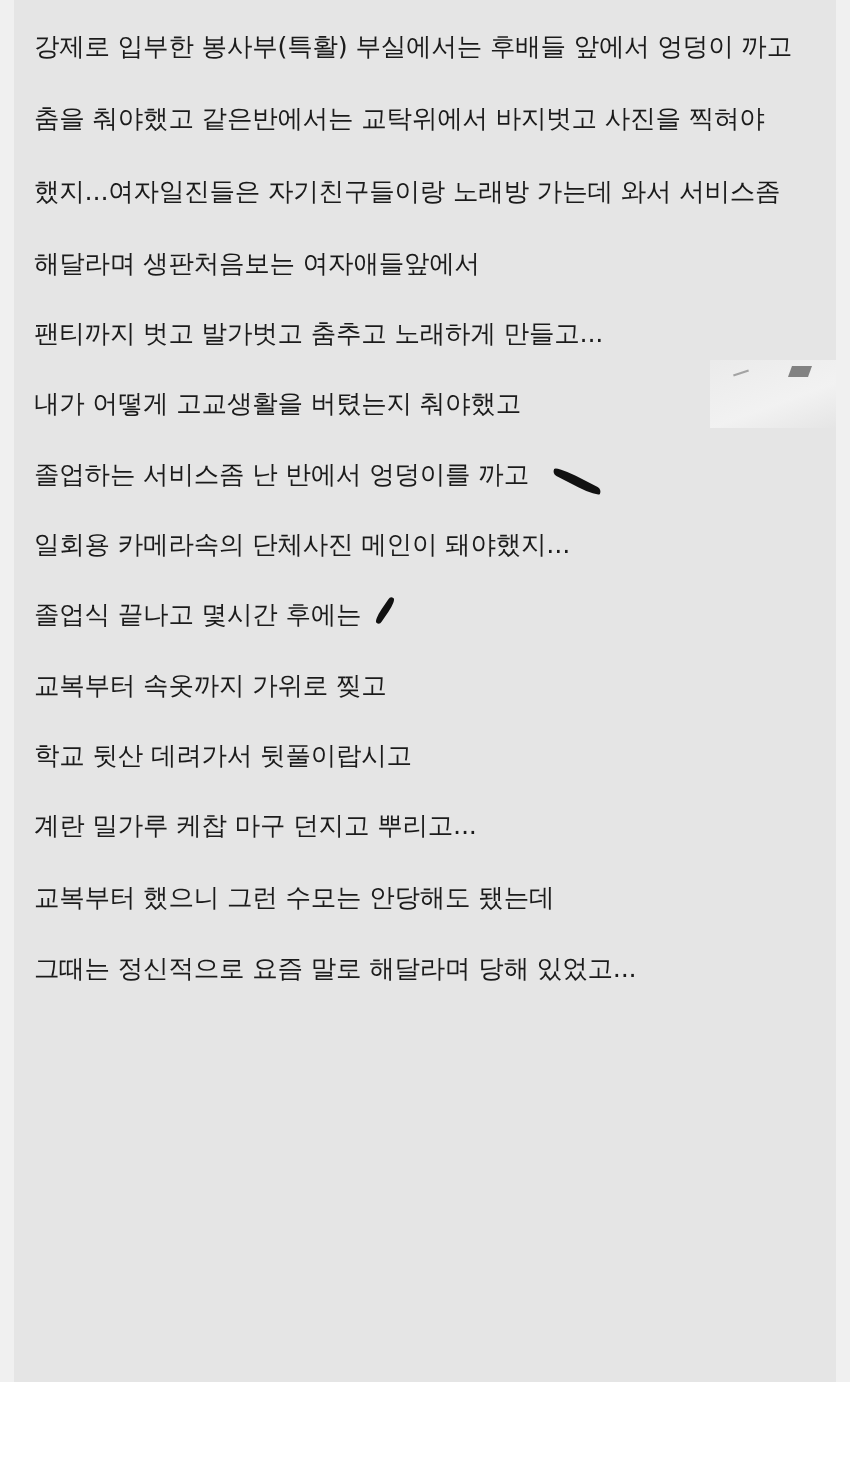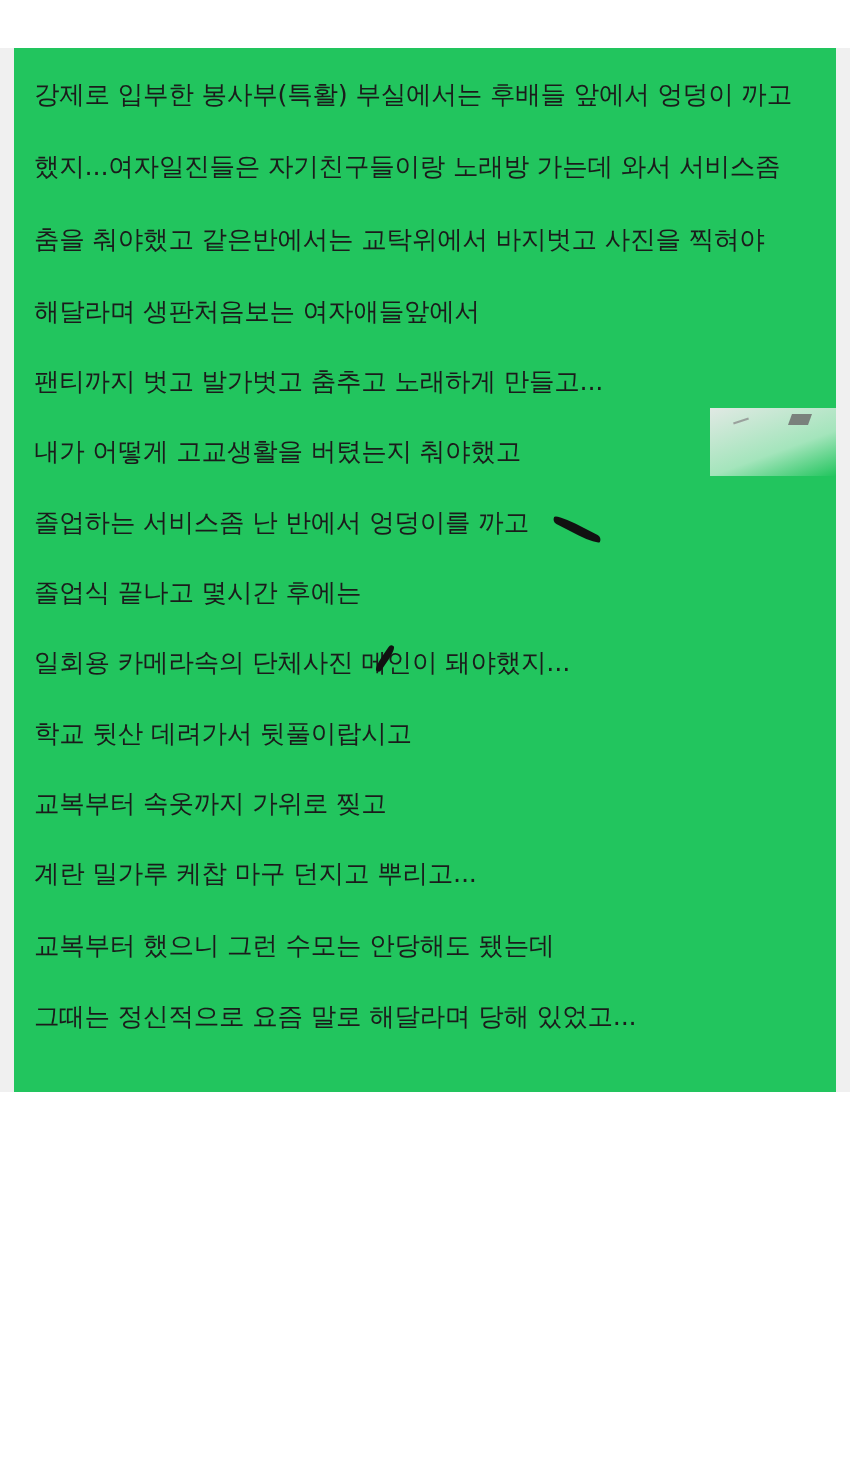--- a/index.html
+++ b/index.html
@@ -11,24 +11,23 @@
     width: 850px;
     height: 1484px;
     position: relative;
     overflow: hidden;
     font-family: "DejaVu Sans", "Liberation Sans", sans-serif;
   }
 
   .page {
     position: relative;
     width: 850px;
-    height: 1044px;
-    background: #22c55e;
+    height: 1382px;
+    background: #e5e5e5;
     box-sizing: border-box;
-    margin-top: 48px;
   }
 
   
   .edge {
     position: absolute;
     top: 0;
     bottom: 0;
     width: 14px;
     background: #f0f0f0;
   }
@@ -108,30 +107,30 @@
 </head>
 <body>
 
 <div class="page">
 
   <div class="edge left"></div>
   <div class="edge right"></div>
 
   <div class="content">
     <p class="para">강제로 입부한 봉사부(특활) 부실에서는 후배들 앞에서 엉덩이 까고</p>
+    <p class="para">춤을 춰야했고 같은반에서는 교탁위에서 바지벗고 사진을 찍혀야</p>
     <p class="para">했지...여자일진들은 자기친구들이랑 노래방 가는데 와서 서비스좀</p>
-    <p class="para">춤을 춰야했고 같은반에서는 교탁위에서 바지벗고 사진을 찍혀야</p>
     <p class="para tight">해달라며 생판처음보는 여자애들앞에서</p>
     <p class="para tight">팬티까지 벗고 발가벗고 춤추고 노래하게 만들고...</p>
     <p class="para tight">내가 어떻게 고교생활을 버텼는지 춰야했고</p>
     <p class="para tight">졸업하는 서비스좀 난 반에서 엉덩이를 까고</p>
+    <p class="para tight">일회용 카메라속의 단체사진 메인이 돼야했지...</p>
     <p class="para tight">졸업식 끝나고 몇시간 후에는</p>
-    <p class="para tight">일회용 카메라속의 단체사진 메인이 돼야했지...</p>
+    <p class="para tight">교복부터 속옷까지 가위로 찢고</p>
     <p class="para tight">학교 뒷산 데려가서 뒷풀이랍시고</p>
-    <p class="para tight">교복부터 속옷까지 가위로 찢고</p>
     <p class="para">계란 밀가루 케찹 마구 던지고 뿌리고...</p>
     <p class="para tight">교복부터 했으니 그런 수모는 안당해도 됐는데</p>
     <p class="para tight">그때는 정신적으로 요즘 말로 해달라며 당해 있었고...</p>
   </div>
 
   <div class="smudge"></div>
   <div class="smudge-tick tick-1"></div>
   <div class="smudge-tick tick-2"></div>
   <div class="mark mark-a"></div>
   <div class="mark mark-b"></div>

